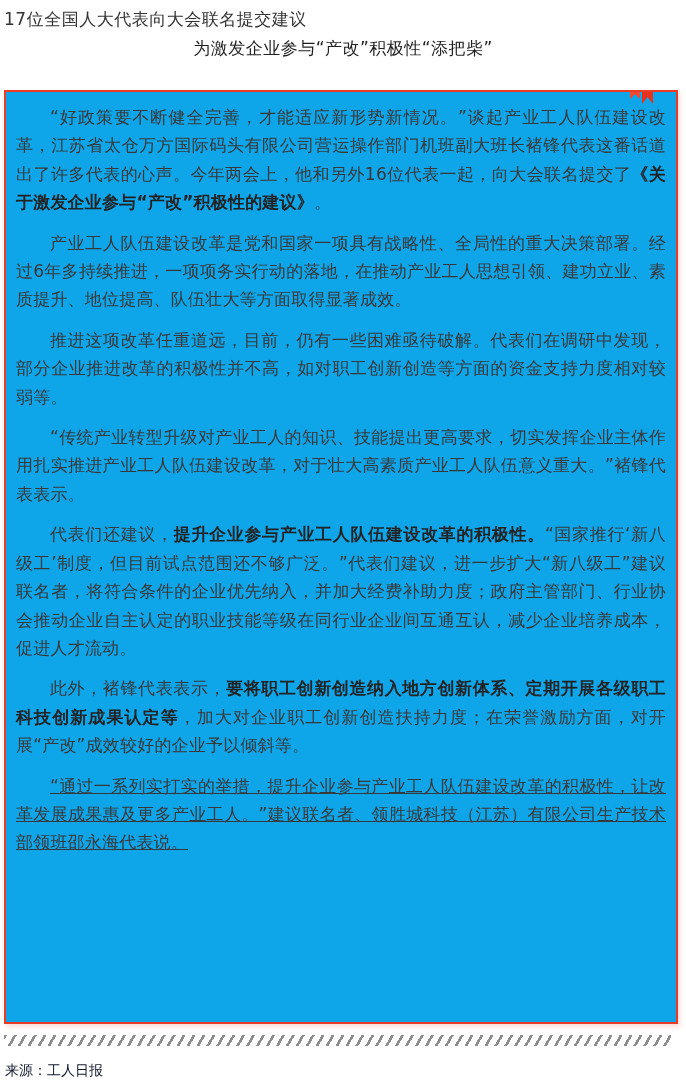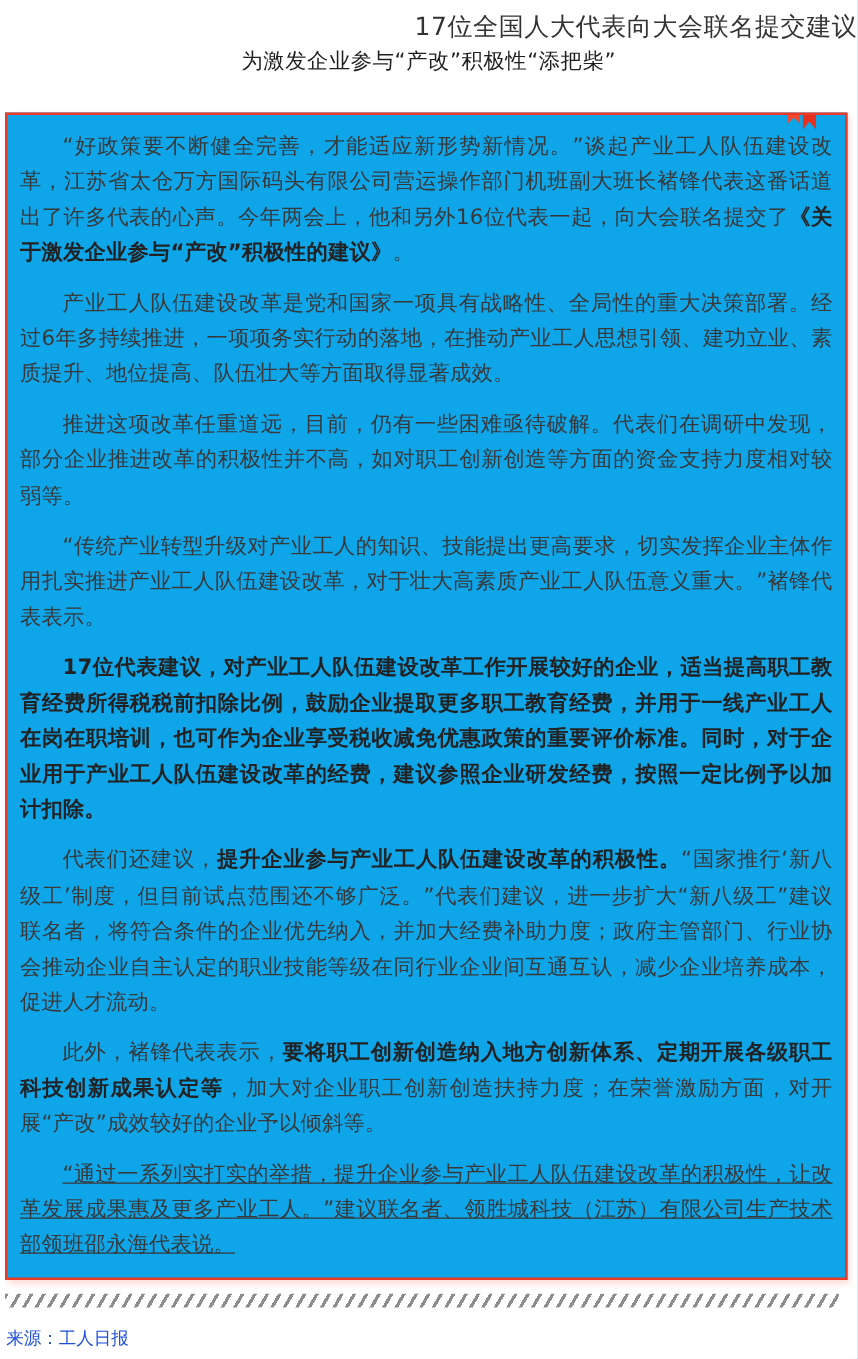--- a/index.html
+++ b/index.html
@@ -7,22 +7,22 @@
     position:relative;
     width:686px;
     height:1087px;
     background:#ffffff;
     font-family:"DejaVu Sans","Liberation Sans",sans-serif;
     overflow:hidden;
   }
   .title{
     position:absolute;
     top:8px; left:4px; right:0;
-    text-align:right;
-    font-size:20px;
+    text-align:left;
+    font-size:17px;
     font-weight:400;
     color:#333333;
     letter-spacing:.5px;
   }
   .subtitle{
     position:absolute;
     top:37px; left:0; right:0;
     text-align:center;
     font-size:17px;
     font-weight:400;
@@ -68,21 +68,21 @@
   .hatch-divider{
     position:absolute;
     left:4px; top:1035px;
     width:667px; height:11px;
     background:repeating-linear-gradient(120deg,#8d8d8d 0 2.6px,transparent 2.6px 8.6px);
   }
   .source-line{
     position:absolute;
     left:5px; top:1062px;
     font-size:14px;
-    color:#1d4ed8;
+    color:#0f172a;
   }
 </style>
 </head>
 <body>
 
 <div class="page">
 
   <div class="title">17位全国人大代表向大会联名提交建议</div>
 
   <div class="subtitle">为激发企业参与“产改”积极性“添把柴”</div>
@@ -90,21 +90,20 @@
   <div class="article-box">
     <div class="quote-icon">
       <span class="ribbon r1"></span>
       <span class="ribbon r2"></span>
     </div>
     <div id="paragraphs">
         <p class="para"><span>“好政策要不断健全完善，才能适应新形势新情况。”谈起产业工人队伍建设改革，江苏省太仓万方国际码头有限公司营运操作部门机班副大班长褚锋代表这番话道出了许多代表的心声。今年两会上，他和另外16位代表一起，向大会联名提交了</span><strong>《关于激发企业参与“产改”积极性的建议》</strong><span>。</span></p>
         <p class="para"><span>产业工人队伍建设改革是党和国家一项具有战略性、全局性的重大决策部署。经过6年多持续推进，一项项务实行动的落地，在推动产业工人思想引领、建功立业、素质提升、地位提高、队伍壮大等方面取得显著成效。</span></p>
         <p class="para"><span>推进这项改革任重道远，目前，仍有一些困难亟待破解。代表们在调研中发现，部分企业推进改革的积极性并不高，如对职工创新创造等方面的资金支持力度相对较弱等。</span></p>
         <p class="para"><span>“传统产业转型升级对产业工人的知识、技能提出更高要求，切实发挥企业主体作用扎实推进产业工人队伍建设改革，对于壮大高素质产业工人队伍意义重大。”褚锋代表表示。</span></p>
-        <p class="para"><strong>17位代表建议，对产业工人队伍建设改革工作开展较好的企业，适当提高职工教育经费所得税税前扣除比例，鼓励企业提取更多职工教育经费，并用于一线产业工人在岗在职培训，也可作为企业享受税收减免优惠政策的重要评价标准。同时，对于企业用于产业工人队伍建设改革的经费，建议参照企业研发经费，按照一定比例予以加计扣除。</strong></p>
         <p class="para"><span>代表们还建议，</span><strong>提升企业参与产业工人队伍建设改革的积极性。</strong><span>“国家推行‘新八级工’制度，但目前试点范围还不够广泛。”代表们建议，进一步扩大“新八级工”建议联名者，将符合条件的企业优先纳入，并加大经费补助力度；政府主管部门、行业协会推动企业自主认定的职业技能等级在同行业企业间互通互认，减少企业培养成本，促进人才流动。</span></p>
         <p class="para"><span>此外，褚锋代表表示，</span><strong>要将职工创新创造纳入地方创新体系、定期开展各级职工科技创新成果认定等</strong><span>，加大对企业职工创新创造扶持力度；在荣誉激励方面，对开展“产改”成效较好的企业予以倾斜等。</span></p>
         <p class="para"><span>“通过一系列实打实的举措，提升企业参与产业工人队伍建设改革的积极性，让改革发展成果惠及更多产业工人。”建议联名者、领胜城科技（江苏）有限公司生产技术部领班邵永海代表说。</span></p>
       </div>
   </div>
 
   <div class="hatch-divider"></div>
 
   <div class="source-line">来源：工人日报</div>
 

